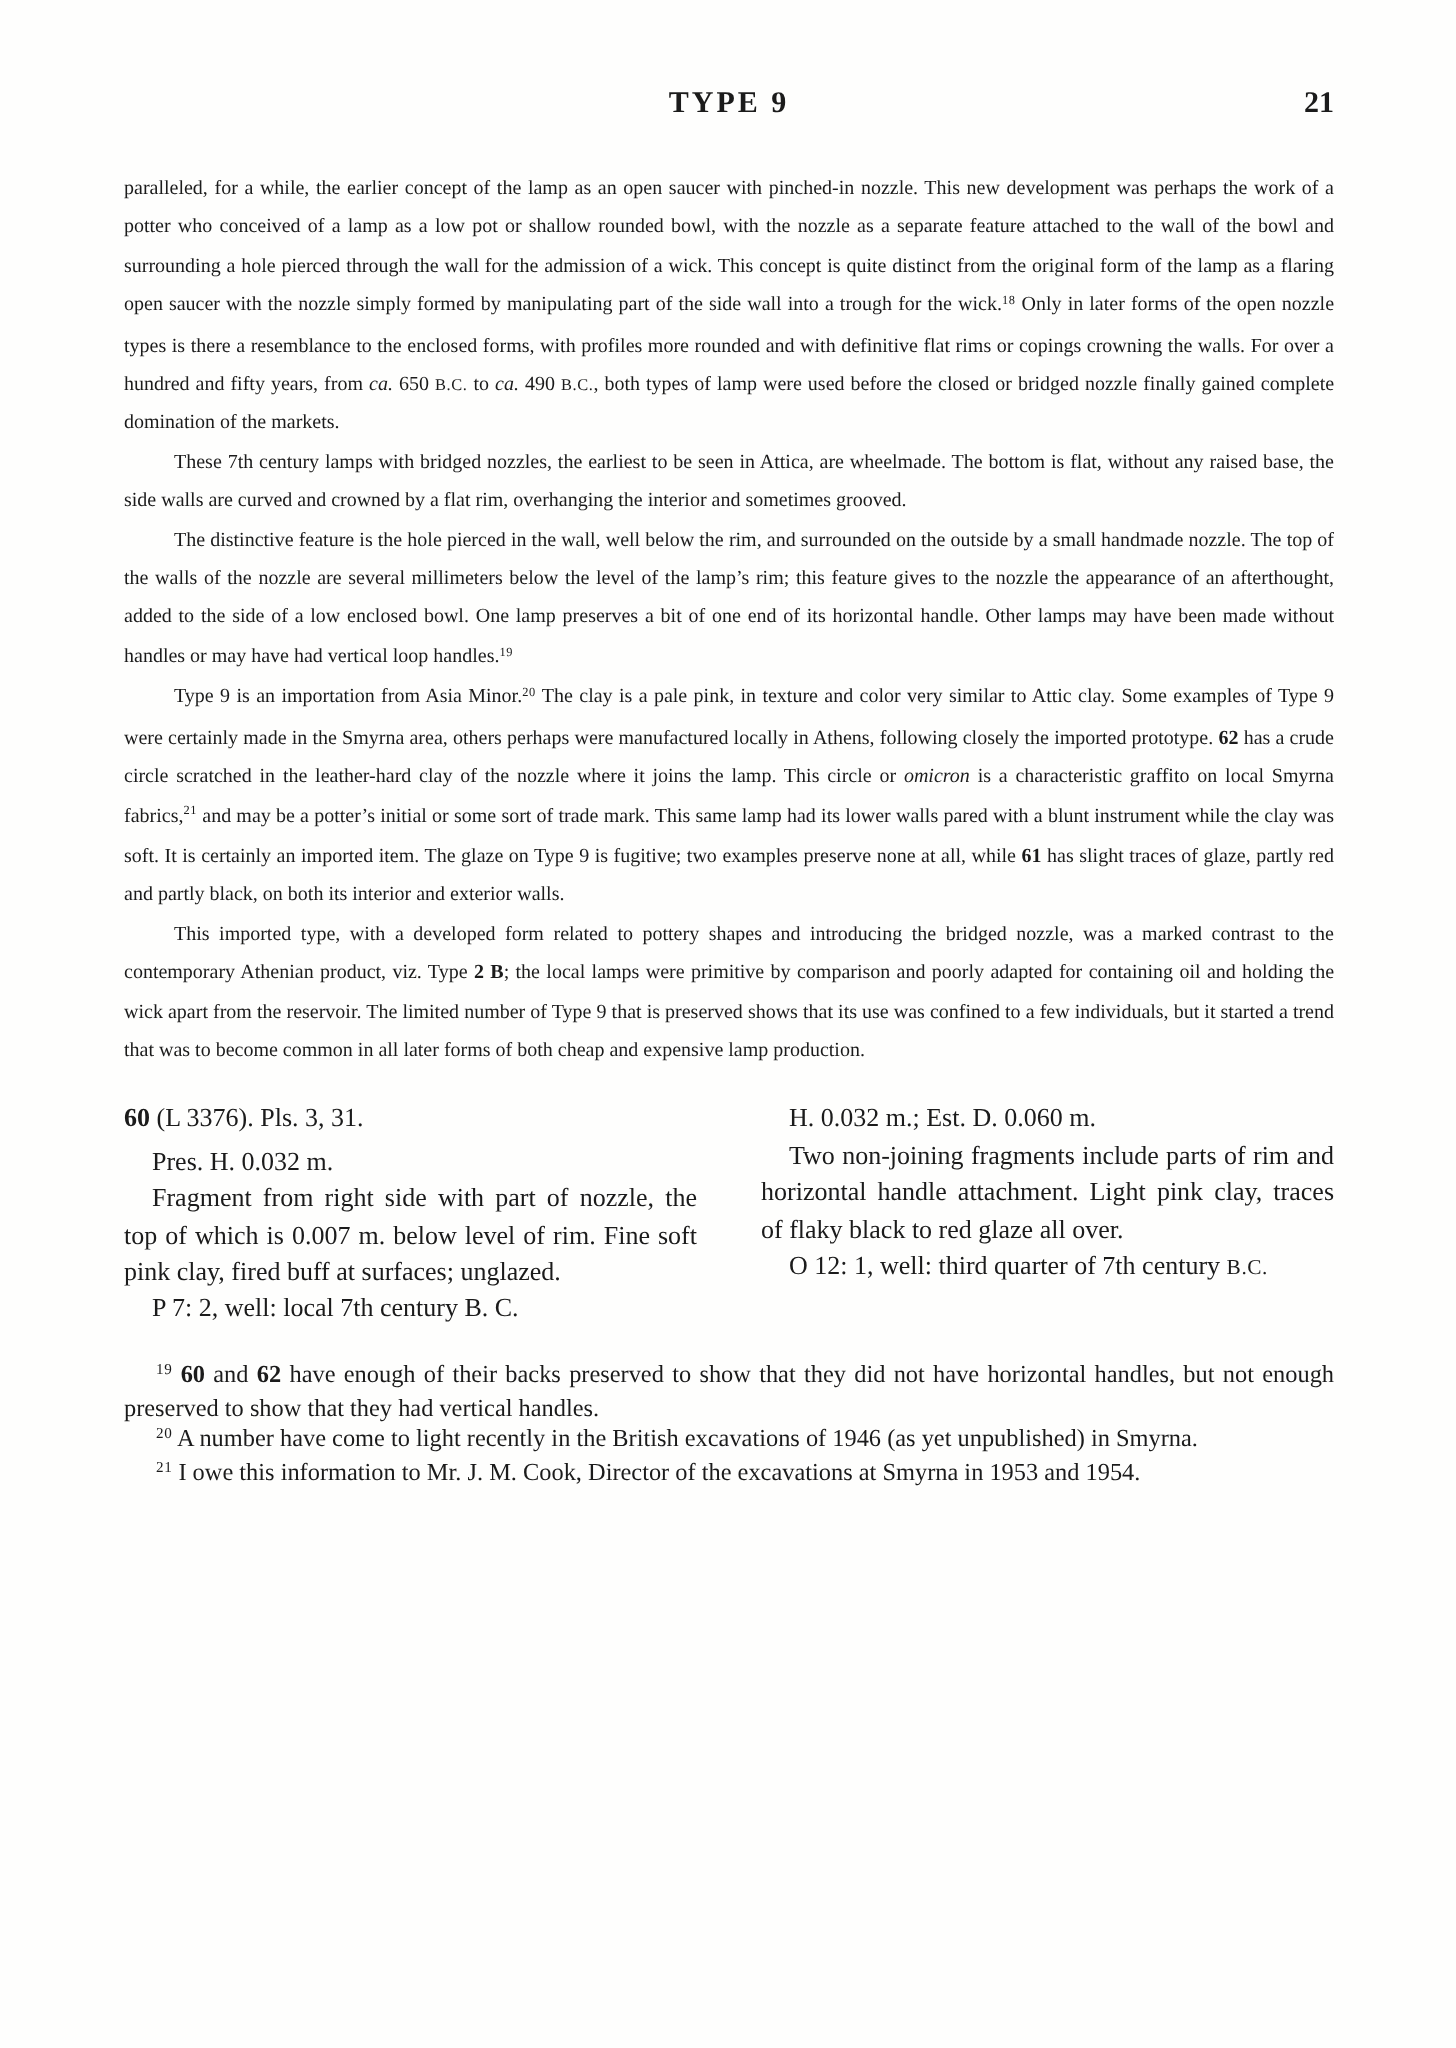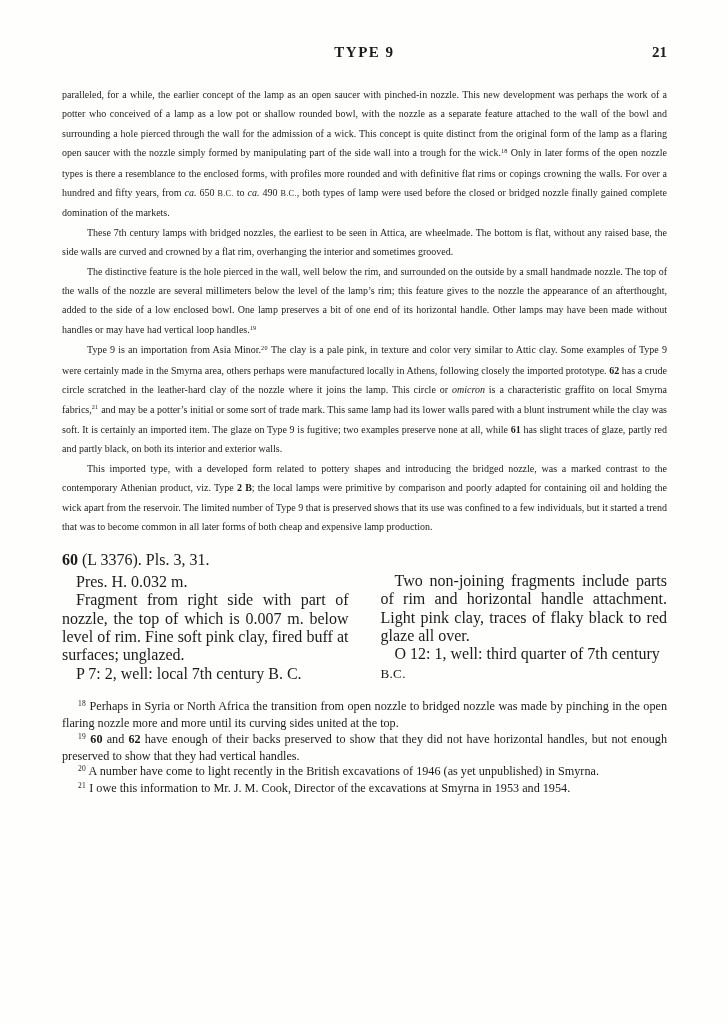--- a/index.html
+++ b/index.html
@@ -44,23 +44,22 @@
     line-height: 19.4px;
     text-align: justify;
   }
   .body-text p.para { margin: 0; }
   .body-text p.indent { text-indent: 25px; }
 
   .catalog {
     display: flex;
     gap: 32px;
     margin-top: 15px;
-    font-size: 16px;
+    font-size: 13px;
     line-height: 18.4px;
-    align-items: flex-end;
   }
   .catalog-col { flex: 1; min-width: 0; }
   .catalog-col p { margin: 0; }
   .cat-head { margin-bottom: 3px !important; }
   .cat-line { text-indent: 14px; }
   .cat-desc { text-indent: 14px; text-align: justify; }
   .cat-prov { text-indent: 14px; }
 
   .footnotes {
     margin-top: 16px;
@@ -98,24 +97,24 @@
     </div>
 
   <div class="catalog">
     <div class="catalog-col">
         <p class="cat-head"><span class="seg-bold">60</span><span> (L 3376). Pls. 3, 31.</span></p>
         <p class="cat-line"><span>Pres. H. 0.032 m.</span></p>
         <p class="cat-desc"><span>Fragment from right side with part of nozzle, the top of which is 0.007 m. below level of rim. Fine soft pink clay, fired buff at surfaces; unglazed.</span></p>
         <p class="cat-prov"><span>P 7:  2, well:  local 7th century B. C.</span></p>
       </div>
     <div class="catalog-col">
+        <p class="cat-line"><span>H. 0.032 m.; Est. D. 0.060 m.</span></p>
         <p class="cat-desc"><span>Two non-joining fragments include parts of rim and horizontal handle attachment. Light pink clay, traces of flaky black to red glaze all over.</span></p>
         <p class="cat-prov"><span>O 12:  1, well:  third quarter of 7th century </span><span class="seg-sc">B.C.</span></p>
       </div>
   </div>
 
   <div class="footnotes">
-      <p class="footnote"><span class="seg-sup">18</span><span> Perhaps in Syria or North Africa the transition from open nozzle to bridged nozzle was made by pinching in the open flaring nozzle more and more until its curving sides united at the top.</span></p>
       <p class="footnote"><span class="seg-sup">19</span><span> </span><span class="seg-bold">60</span><span> and </span><span class="seg-bold">62</span><span> have enough of their backs preserved to show that they did not have horizontal handles, but not enough preserved to show that they had vertical handles.</span></p>
       <p class="footnote"><span class="seg-sup">20</span><span> A number have come to light recently in the British excavations of 1946 (as yet unpublished) in Smyrna.</span></p>
       <p class="footnote"><span class="seg-sup">21</span><span> I owe this information to Mr. J. M. Cook, Director of the excavations at Smyrna in 1953 and 1954.</span></p>
     </div>
 </div>
 
 </body></html>

